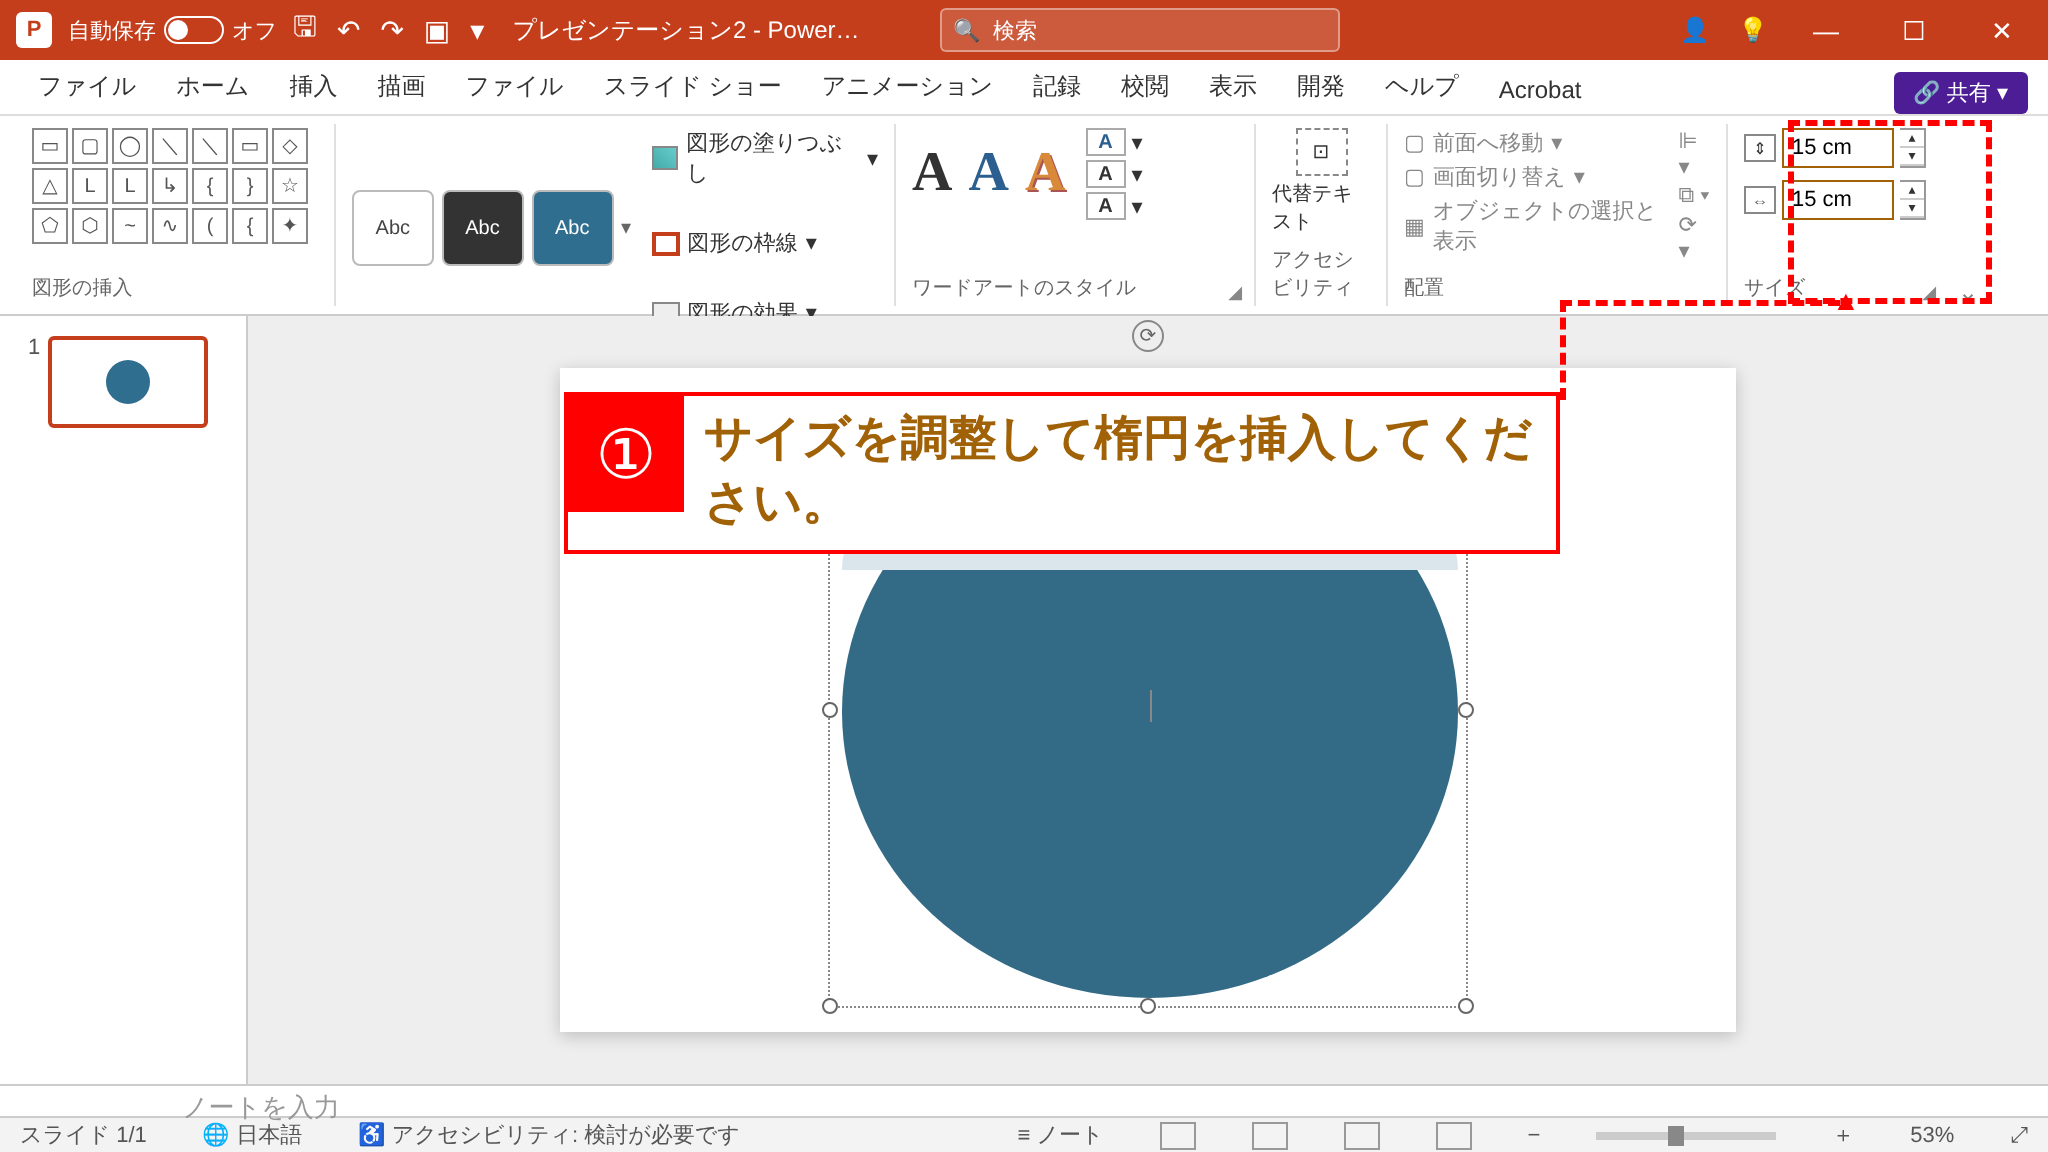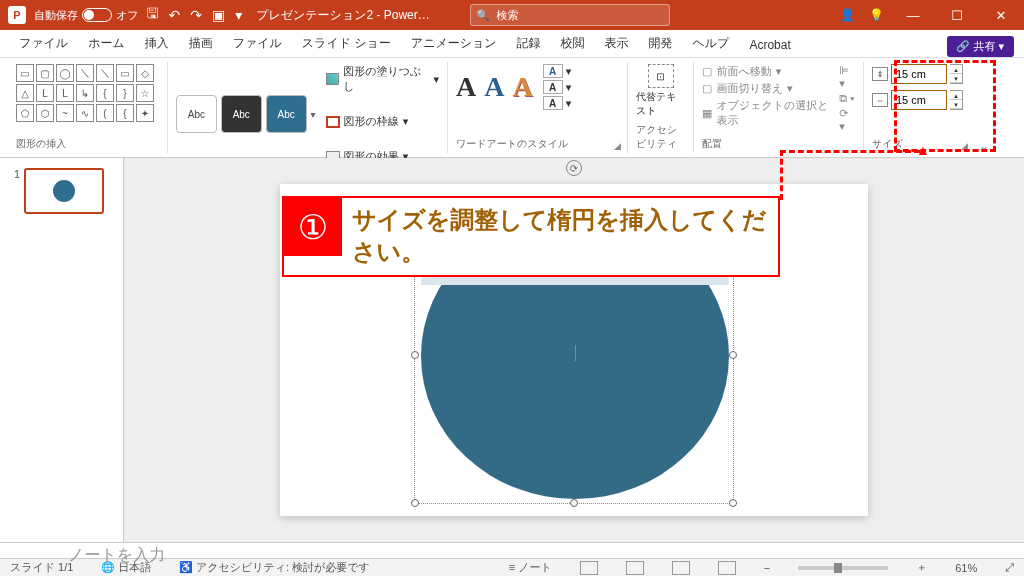--- a/index.html
+++ b/index.html
@@ -89,21 +89,21 @@
 .big-circle { position: absolute; left: 6px; top: 6px; width: 308px; height: 286px; background: #336b87; border-radius: 50%; }
 .big-circle::before { content: ""; position: absolute; top: 0; left: 0; right: 0; height: 72px; background: #dbe6ec; border-radius: 154px 154px 0 0 / 80px 80px 0 0; }
 .cursor-line { position: absolute; left: 50%; top: 46%; width: 1px; height: 16px; background: #888; }
 
 .callout { position: absolute; left: 282px; top: 196px; width: 498px; border: 2px solid #ff0000; background: #fff; display: flex; align-items: flex-start; z-index: 20; }
 .callout .badge { width: 58px; height: 58px; background: #ff0000; color: #fff; font-size: 34px; display: flex; align-items: center; justify-content: center; flex-shrink: 0; }
 .callout .text { padding: 6px 10px; font-size: 24px; font-weight: bold; color: #a16207; line-height: 1.35; }
 
 .arrow-line { position: absolute; border: 2px dashed #ff0000; pointer-events: none; z-index: 15; }
 
-.notes { height: 16px; background: #fff; border-top: 1px solid #ccc; padding: 2px 68px; font-size: 16px; color: #999; }
+.notes { height: 16px; background: #fff; border-top: 1px solid #ccc; padding: 2px 91px; font-size: 13px; color: #999; }
 
 .statusbar { height: 18px; background: #f3f3f3; border-top: 1px solid #ccc; display: flex; align-items: center; padding: 0 10px; font-size: 11px; color: #555; gap: 28px; }
 .statusbar .spacer { flex: 1; }
 .statusbar .viewbtn { width: 18px; height: 14px; border: 1px solid #999; cursor: pointer; }
 .statusbar .zoom-slider { width: 90px; height: 4px; background: #ccc; position: relative; }
 .statusbar .zoom-slider::after { content: ""; position: absolute; left: 40%; top: -3px; width: 8px; height: 10px; background: #888; }
 </style>
 </head>
 <body>
 
@@ -317,15 +317,15 @@
   <span>♿ <span>アクセシビリティ: 検討が必要です</span></span>
   <div class="spacer"></div>
   <span>≡ <span>ノート</span></span>
   <span class="viewbtn"></span>
   <span class="viewbtn"></span>
   <span class="viewbtn"></span>
   <span class="viewbtn"></span>
   <span>−</span>
   <div class="zoom-slider"></div>
   <span>＋</span>
-  <span>61%</span>
+  <span>53%</span>
   <span>⤢</span>
 </div>
 
 </body></html>

